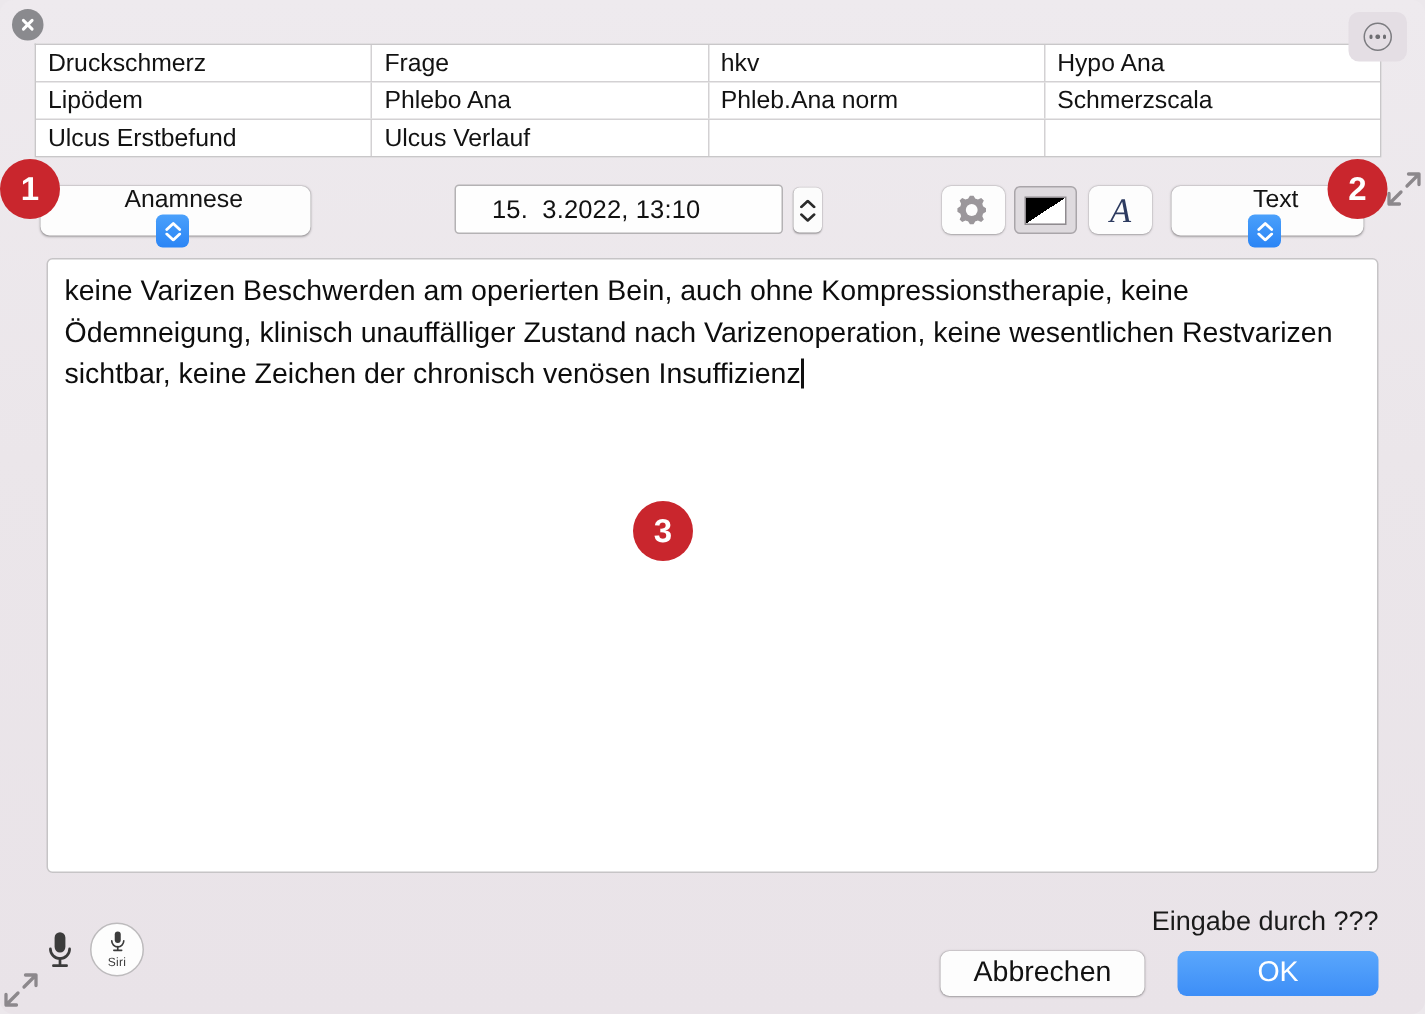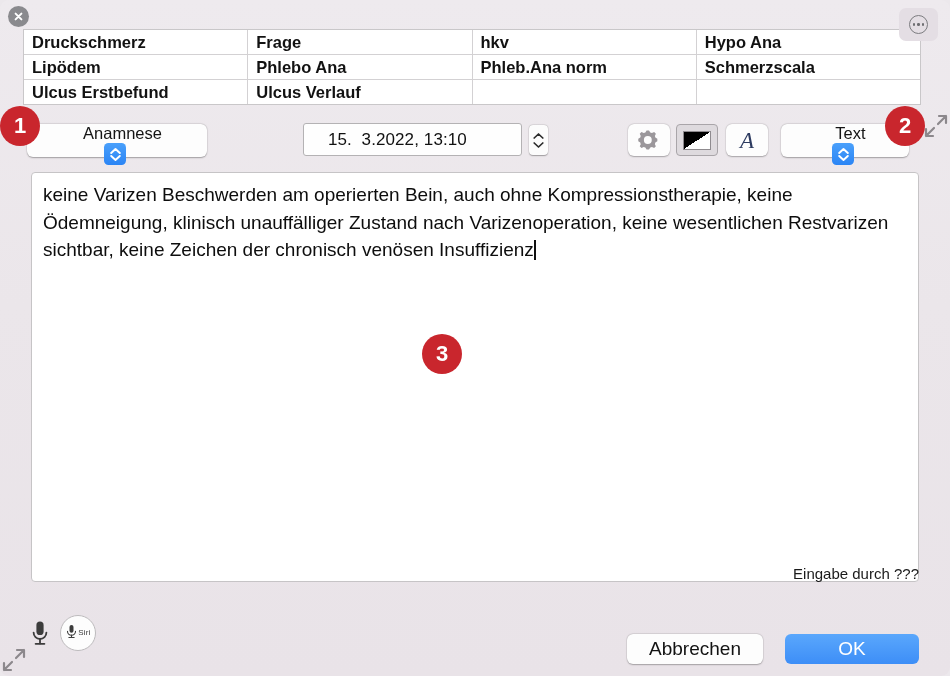--- a/index.html
+++ b/index.html
@@ -74,21 +74,20 @@
 
   
   #grid {
     position: absolute;
     left: 23px;
     top: 29px;
     width: 898px;
     background: #ffffff;
     border: 1px solid #c9c7c9;
     border-bottom: none;
-    font-weight: bold;
   }
   .grid-row {
     display: flex;
     height: 25px;
     border-bottom: 1px solid #d3d1d3;
   }
   .grid-row:last-child { border-bottom: 1px solid #c9c7c9; }
   .grid-cell {
     flex: 1 1 0;
     border-right: 1px solid #d3d1d3;
@@ -237,43 +236,43 @@
     height: 20px;
     background: #101010;
     vertical-align: -4px;
     margin-left: .5px;
   }
 
   
   #entered-by {
     position: absolute;
     right: 31px;
-    top: 565px;
-    font-size: 15px;
+    top: 604px;
+    font-size: 18px;
     color: #1a1a1a;
     cursor: default;
   }
 
   #mic-plain {
     position: absolute;
     left: 27px;
     top: 616px;
     width: 26px; height: 35px;
     display: flex; align-items: center; justify-content: center;
     cursor: pointer;
   }
   #mic-siri {
     position: absolute;
     left: 60px;
     top: 615px;
     width: 36px; height: 36px;
     border-radius: 50%;
     background: #fdfdfd;
     border: 1px solid #bdbbbd;
-    display: flex; 
+    display: flex; flex-direction: column;
     align-items: center; justify-content: center;
     cursor: pointer;
   }
   #mic-siri .siri-label {
     font-size: 8px;
     color: #3a3a3a;
     margin-top: -1px;
     letter-spacing: .2px;
   }
 

